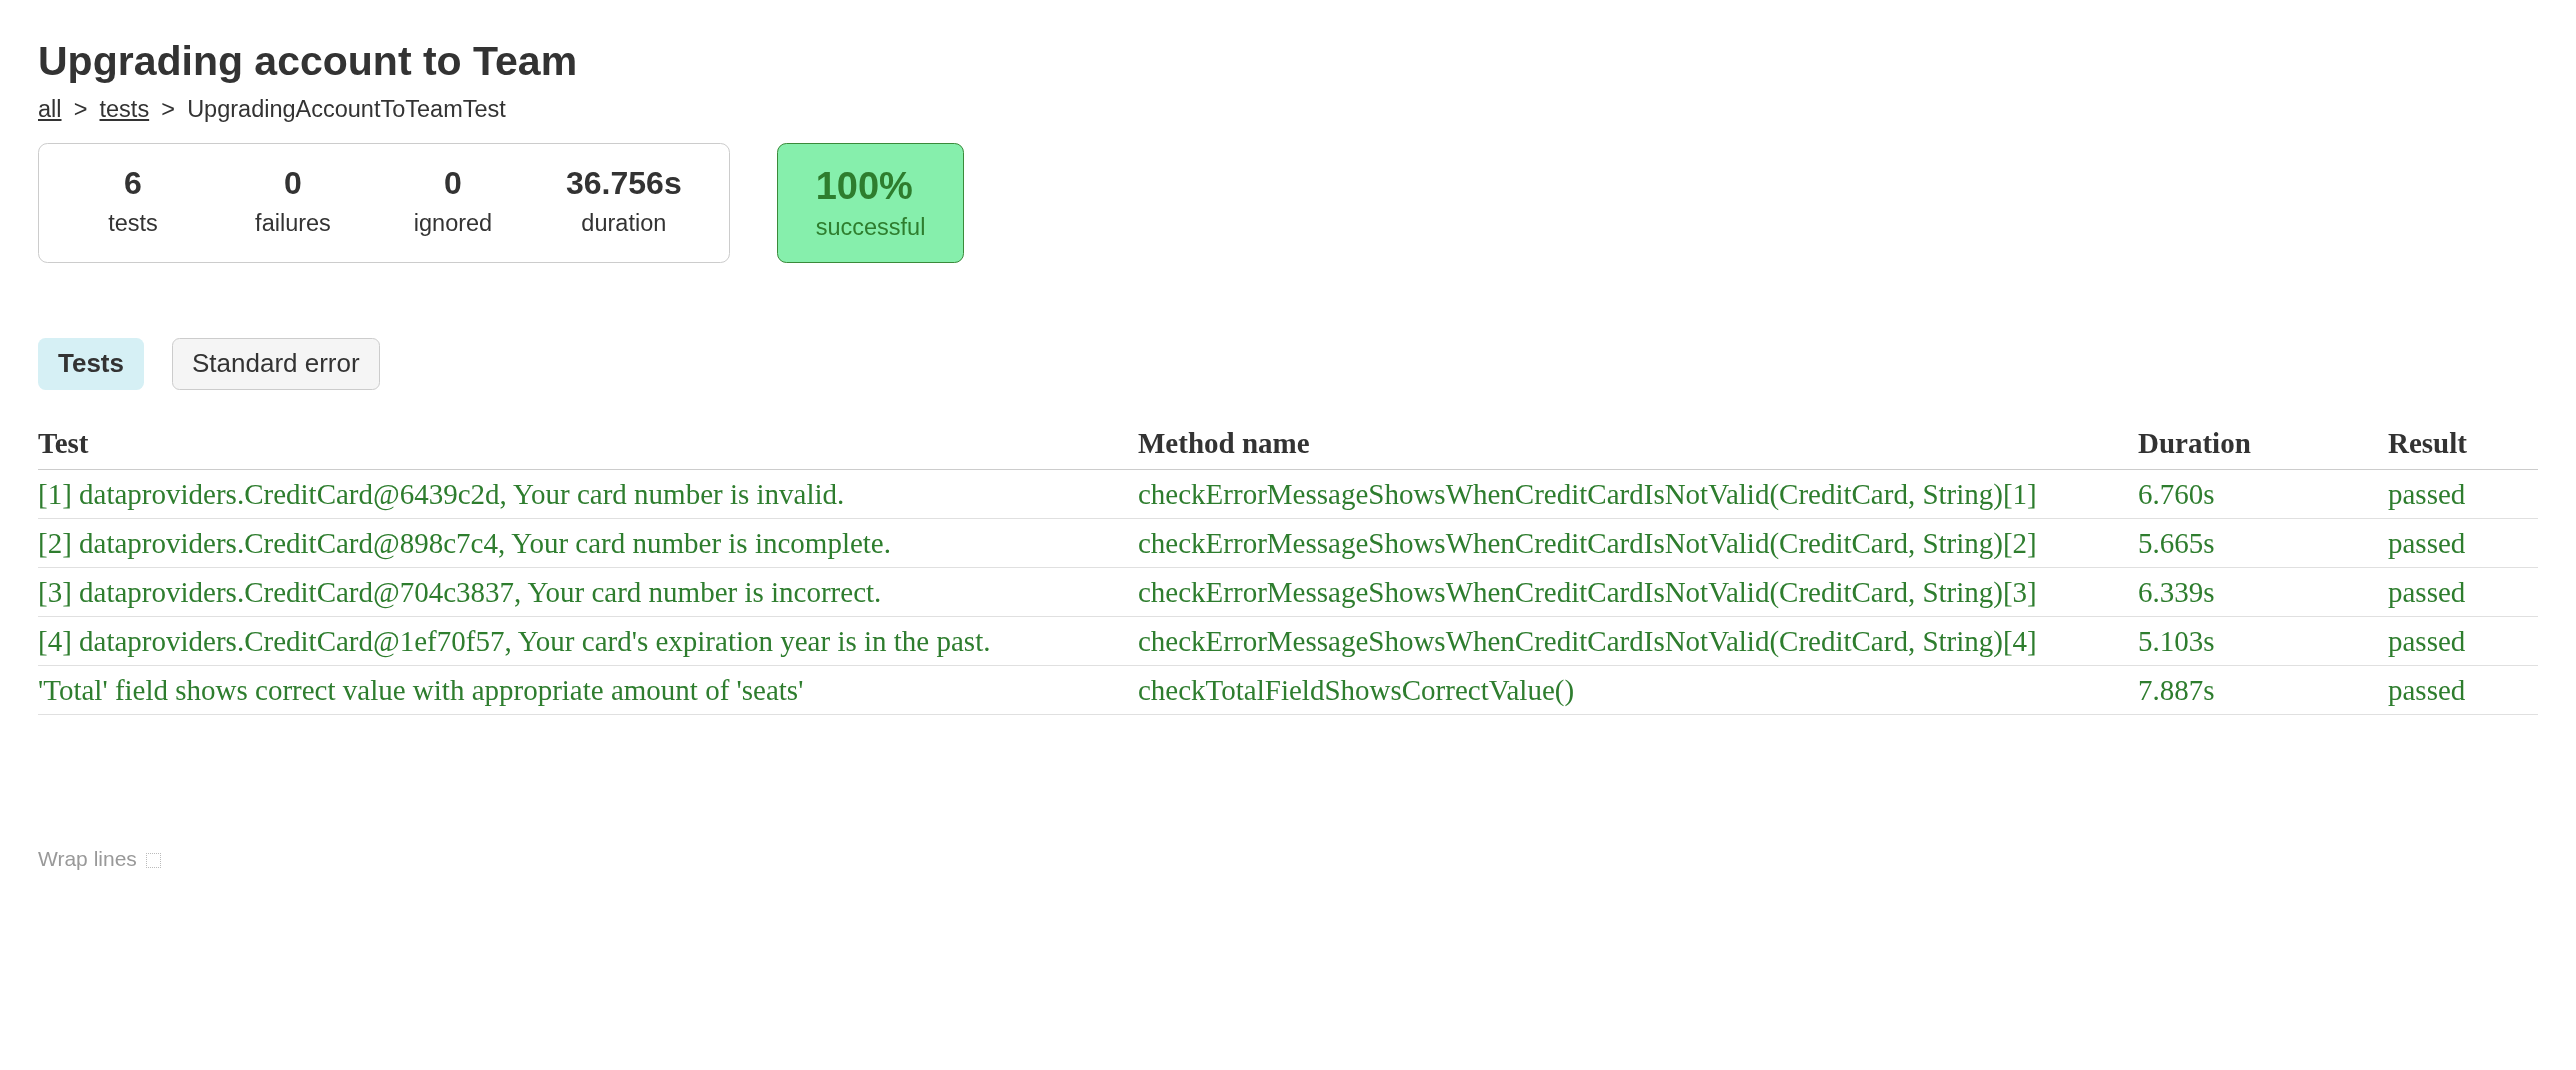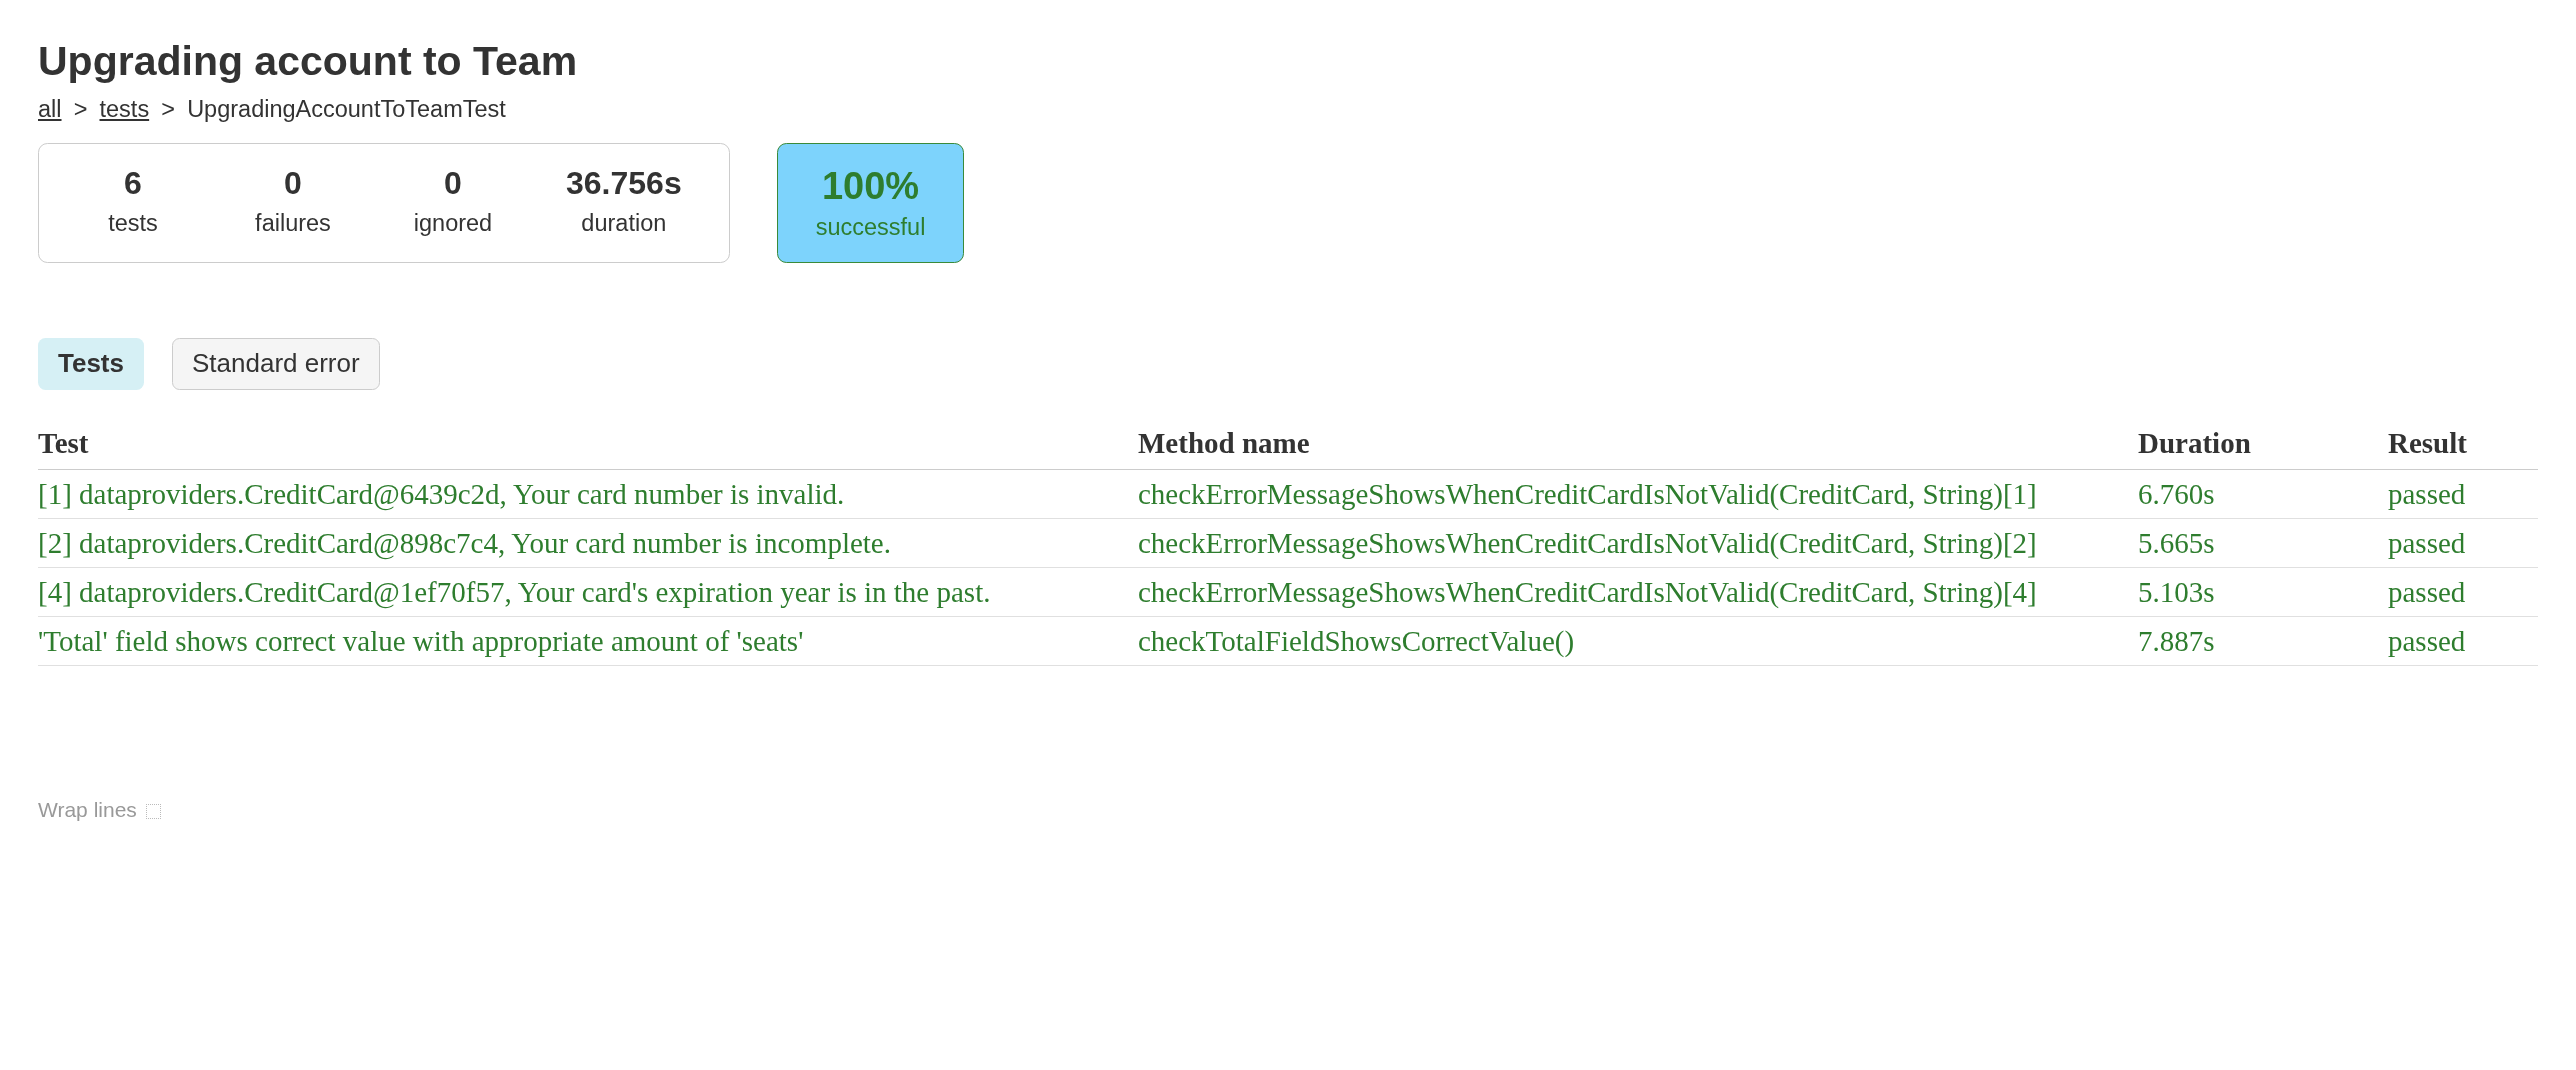--- a/index.html
+++ b/index.html
@@ -49,24 +49,23 @@
     font-weight: 700;
     color: #333;
   }
   .stat .label {
     font-size: 23.5px;
     color: #333;
     margin-top: 7.5px;
   }
   .success-box {
     border: 1.9px solid #3a8a3a;
-    background: #7dd3fc;
+    background: #86efac;
     border-radius: 9.4px;
     padding: 21px 38px;
-    text-align: center;
     display: flex;
     flex-direction: column;
     justify-content: center;
   }
   .success-box .percent {
     font-size: 38px;
     font-weight: 700;
     color: #2e7d2e;
   }
   .success-box .label {
@@ -194,20 +193,26 @@
         <td class="col-duration">6.760s</td>
         <td class="col-result">passed</td>
       </tr>
       <tr>
         <td class="col-test">[2] dataproviders.CreditCard@898c7c4, Your card number is incomplete.</td>
         <td class="col-method">checkErrorMessageShowsWhenCreditCardIsNotValid(CreditCard, String)[2]</td>
         <td class="col-duration">5.665s</td>
         <td class="col-result">passed</td>
       </tr>
       <tr>
+        <td class="col-test">[3] dataproviders.CreditCard@704c3837, Your card number is incorrect.</td>
+        <td class="col-method">checkErrorMessageShowsWhenCreditCardIsNotValid(CreditCard, String)[3]</td>
+        <td class="col-duration">6.339s</td>
+        <td class="col-result">passed</td>
+      </tr>
+      <tr>
         <td class="col-test">[4] dataproviders.CreditCard@1ef70f57, Your card's expiration year is in the past.</td>
         <td class="col-method">checkErrorMessageShowsWhenCreditCardIsNotValid(CreditCard, String)[4]</td>
         <td class="col-duration">5.103s</td>
         <td class="col-result">passed</td>
       </tr>
       <tr>
         <td class="col-test">'Total' field shows correct value with appropriate amount of 'seats'</td>
         <td class="col-method">checkTotalFieldShowsCorrectValue()</td>
         <td class="col-duration">7.887s</td>
         <td class="col-result">passed</td>

